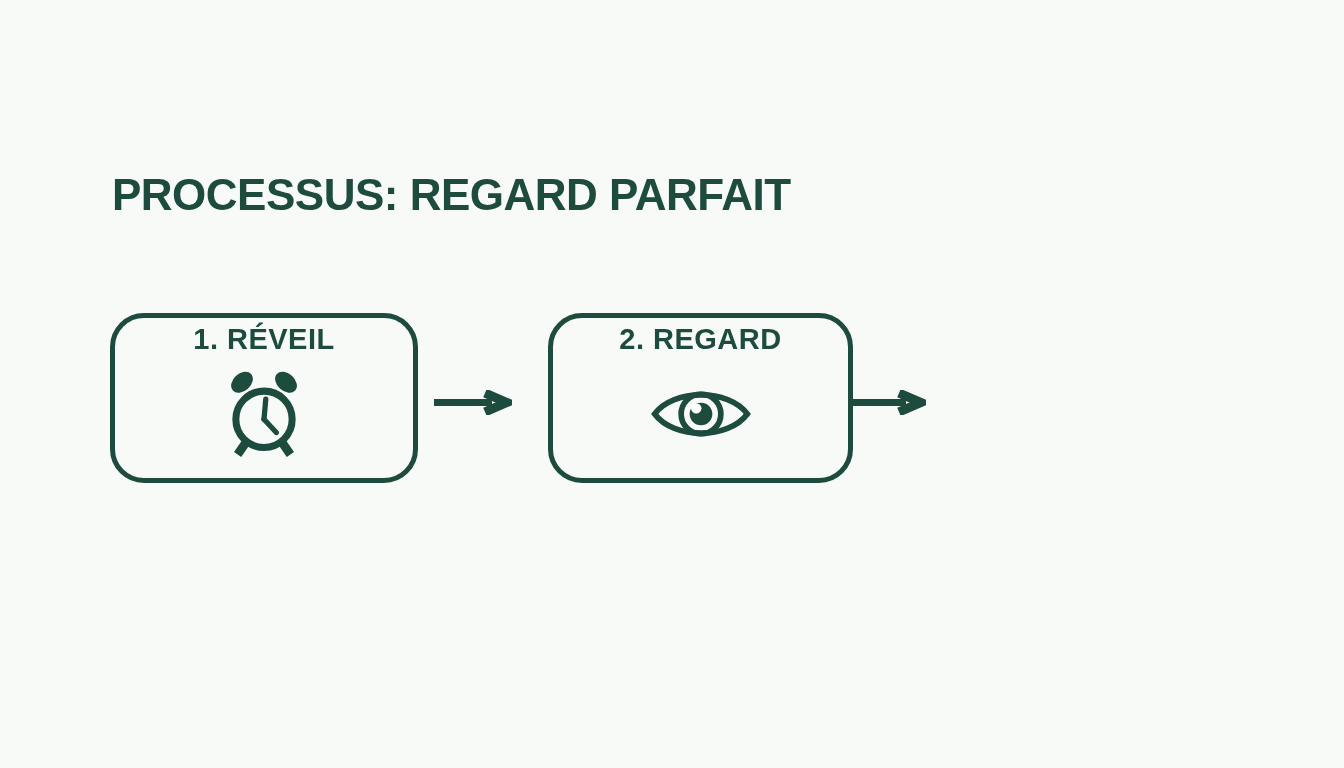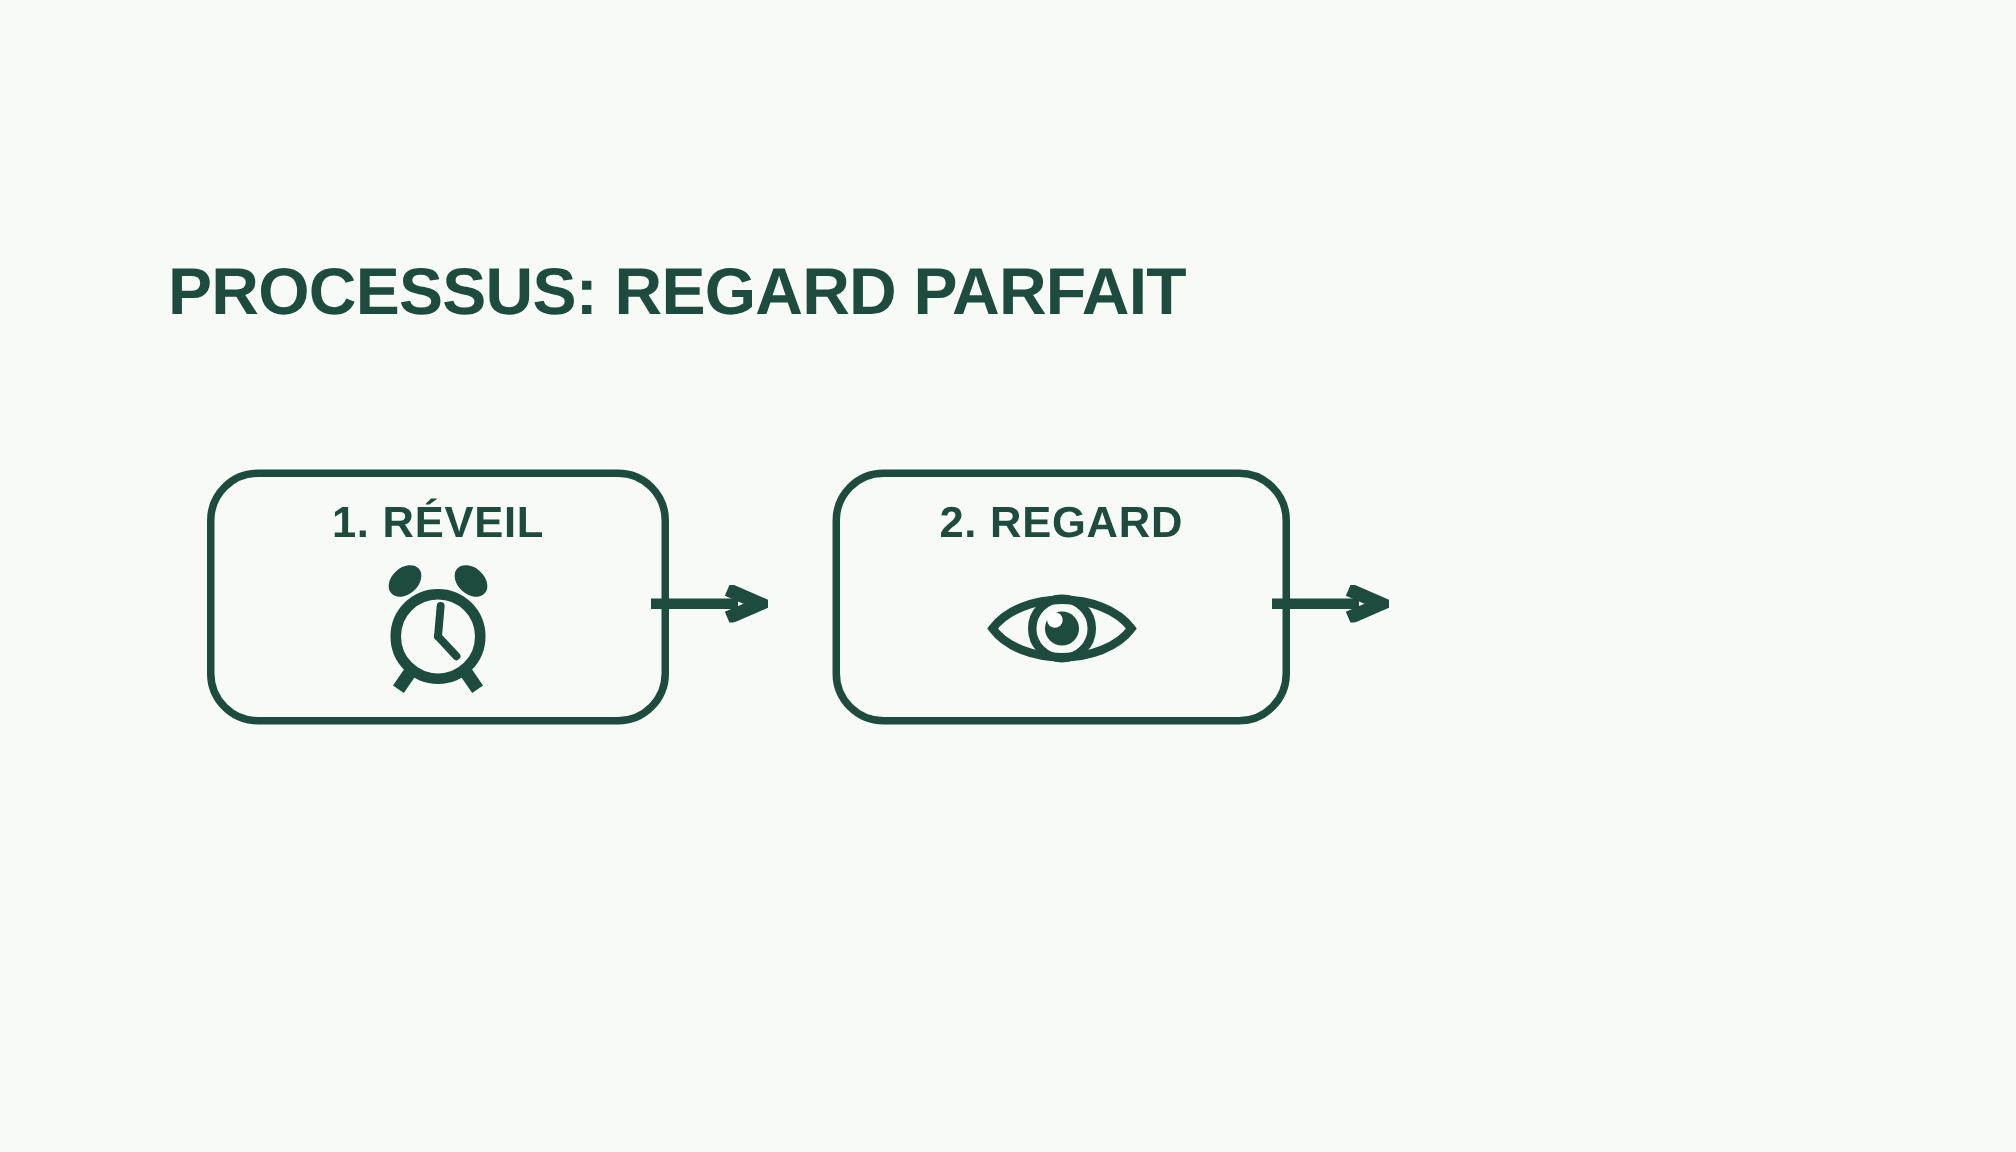--- a/index.html
+++ b/index.html
@@ -33,25 +33,24 @@
   .step-box {
     position: absolute;
     top: 313px;
     height: 170px;
     border: 5px solid var(--accent);
     border-radius: 34px;
     background: transparent;
     display: flex;
     flex-direction: column;
     align-items: center;
-    padding-top: 15px;
-    margin-left: 28px;
+    padding-top: 5px;
   }
   .step-box.b1 { left: 110px; width: 308px; }
-  .step-box.b2 { left: 527px; width: 305px; text-align: center; }
+  .step-box.b2 { left: 548px; width: 305px; text-align: center; }
   .step-box.b3 { left: 940px; width: 300px; }
   .step-label {
     font-size: 29px;
     font-weight: 700;
     letter-spacing: 0.5px;
     color: var(--accent);
     white-space: nowrap;
   }
   .step-icon-wrap {
     flex: 1;

